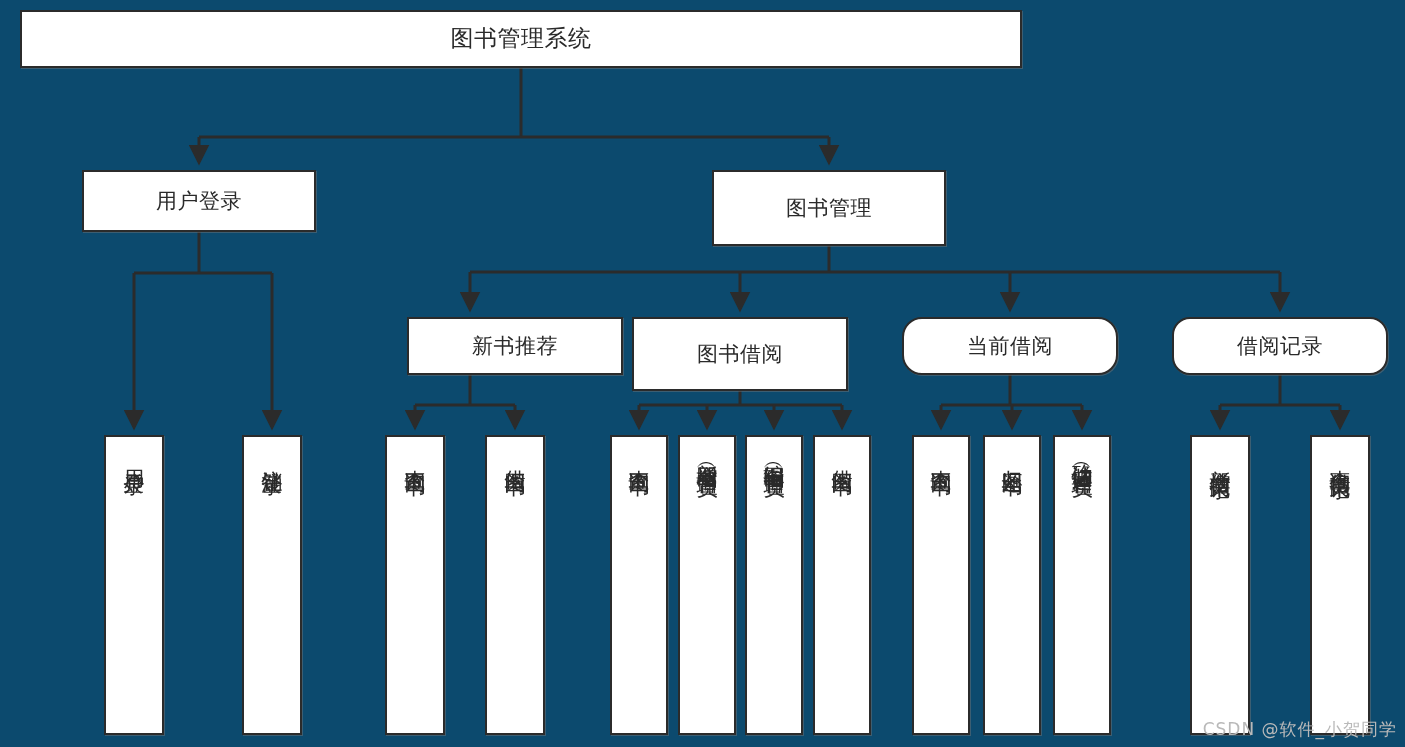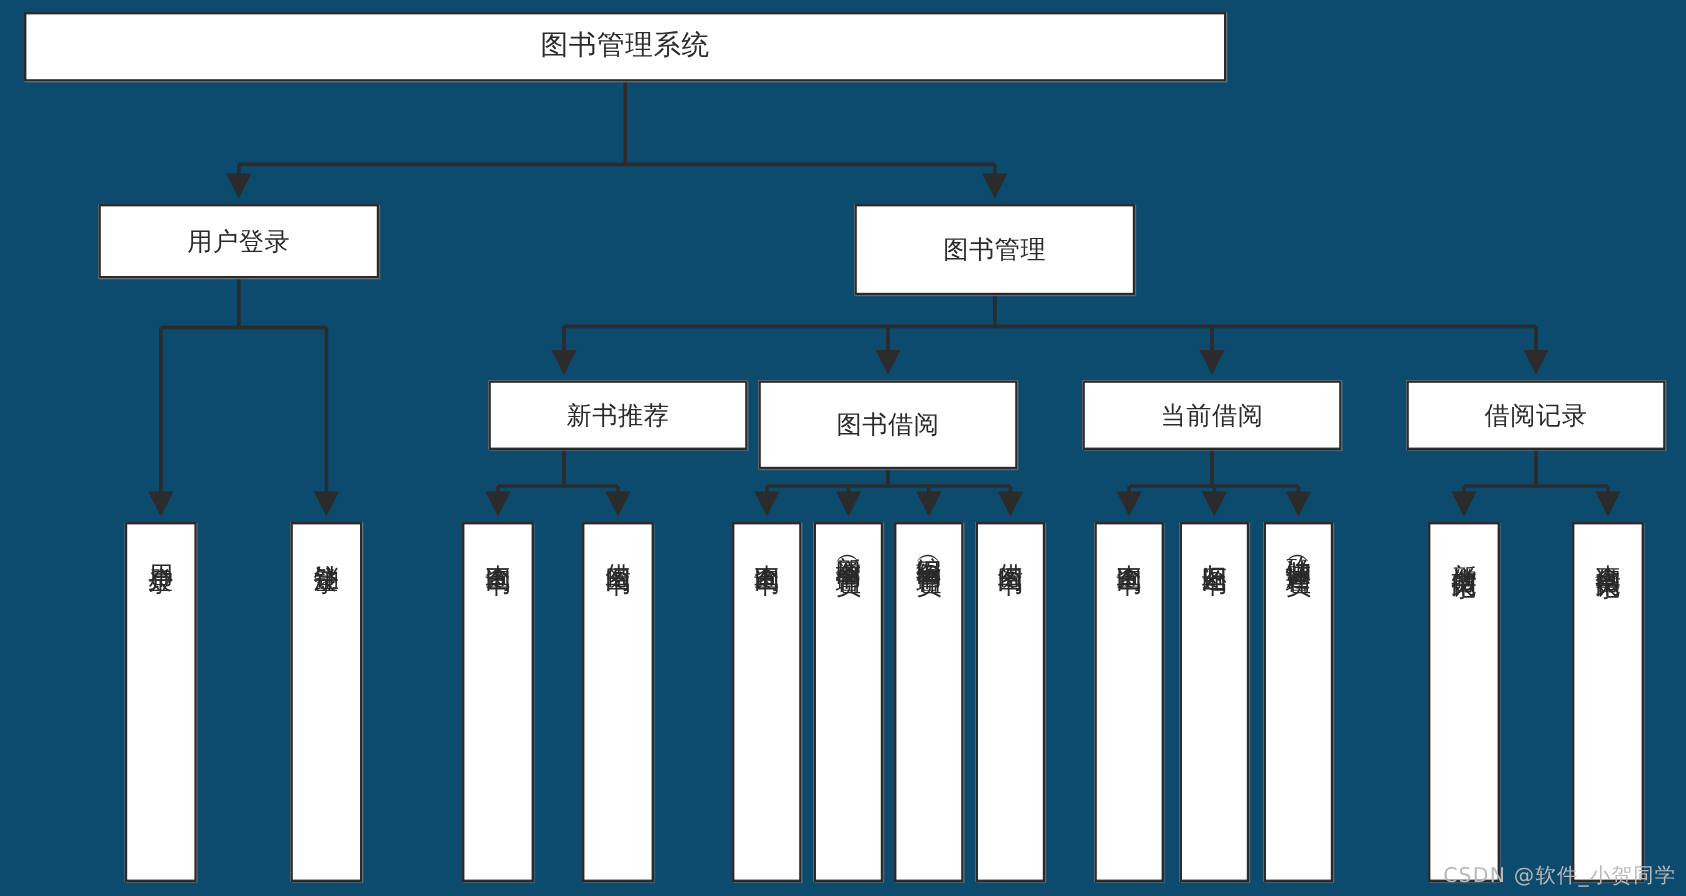--- a/index.html
+++ b/index.html
@@ -133,24 +133,24 @@
   <div class="node level-2" style="left:712px; top:170px; width:234px; height:76px;">
     <span class="node-label">图书管理</span>
   </div>
 
   <div class="node level-3" style="left:362px; top:317px; width:216px; height:58px;margin-left:45px;">
     <span class="node-label">新书推荐</span>
   </div>
   <div class="node level-3" style="left:632px; top:317px; width:216px; height:74px;">
     <span class="node-label">图书借阅</span>
   </div>
-  <div class="node level-3" style="left:902px; top:317px; width:216px; height:58px;">
+  <div class="node level-3" style="left:902px; top:317px; width:216px; height:58px;border-radius:20px;">
     <span class="node-label">当前借阅</span>
   </div>
-  <div class="node level-3" style="left:1172px; top:317px; width:216px; height:58px;">
+  <div class="node level-3" style="left:1172px; top:317px; width:216px; height:58px;border-radius:18px;">
     <span class="node-label">借阅记录</span>
   </div>
 
   <div class="node leaf" style="left:104px; top:435px; width:60px; height:300px;">
     <span class="node-label">用户登录</span>
   </div>
   <div class="node leaf" style="left:242px; top:435px; width:60px; height:300px;">
     <span class="node-label">注销登录</span>
   </div>
 

